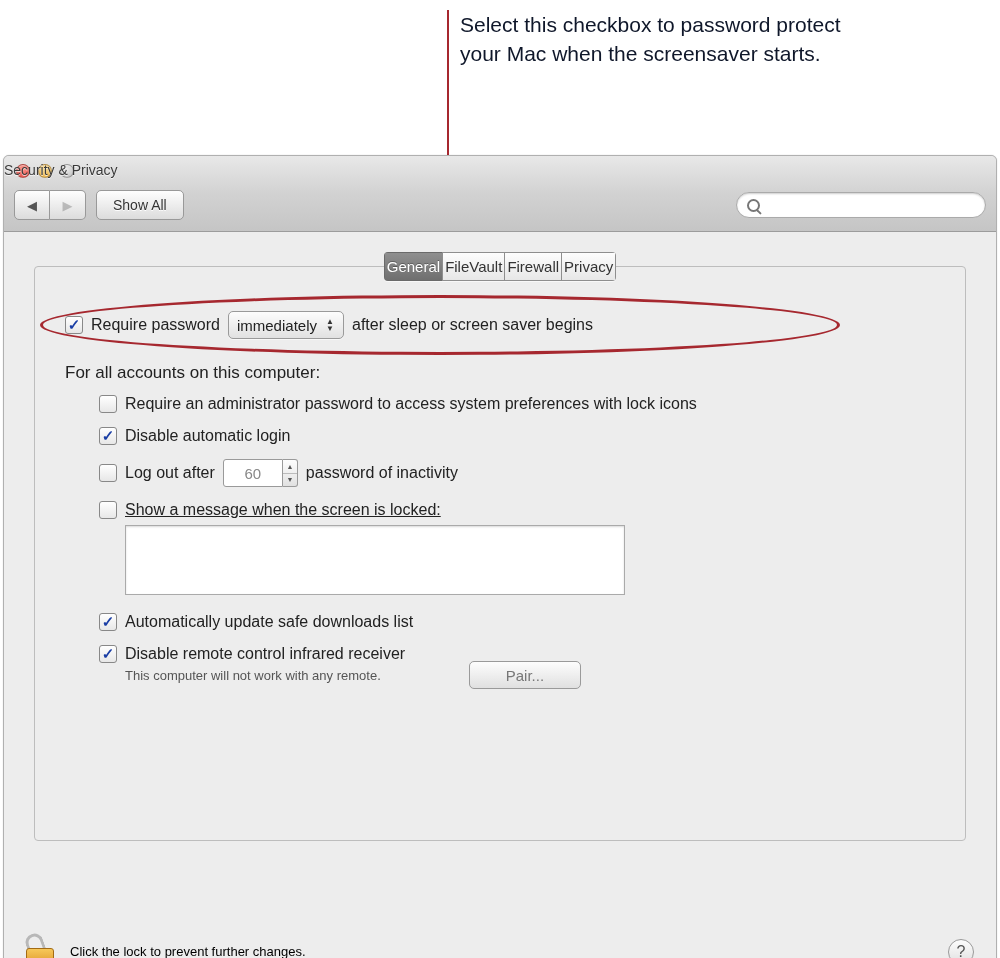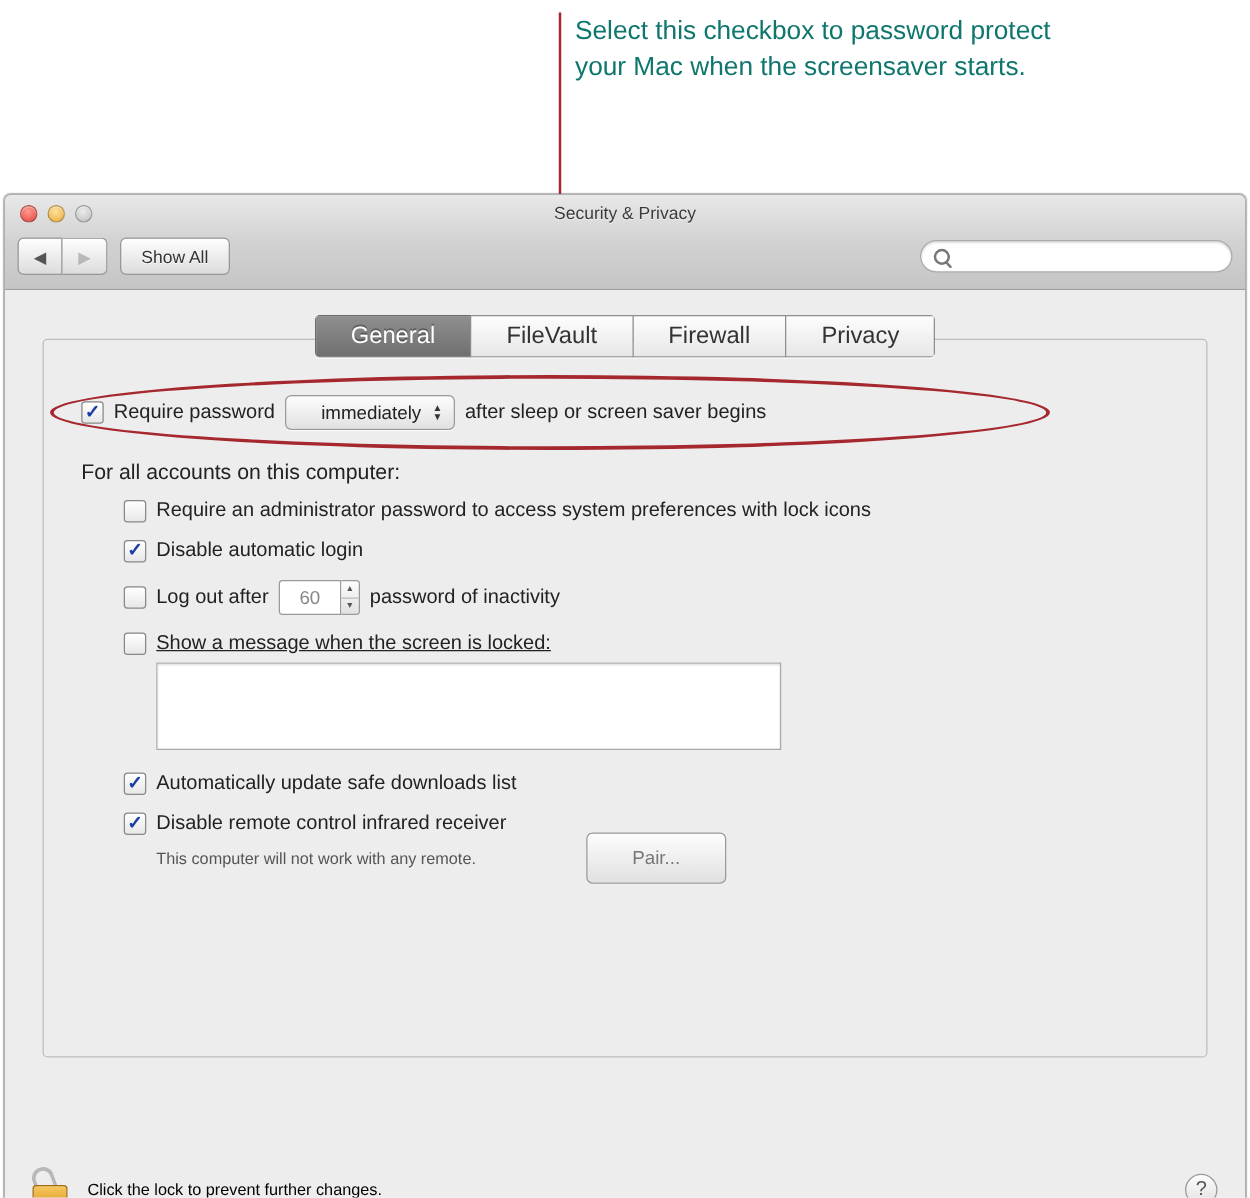--- a/index.html
+++ b/index.html
@@ -11,21 +11,21 @@
       height: 958px;
       position: relative;
       color: #000;
     }
 
     .callout {
       position: absolute;
       top: 10px;
       left: 460px;
       width: 400px;
-      color: #0f766e;
+      color: #0f172a;
       font-size: 21px;
       line-height: 1.4;
     }
     .callout-line {
       position: absolute;
       top: 10px;
       left: 447px;
       width: 2px;
       height: 320px;
       background: #a6282f;
@@ -64,21 +64,20 @@
       box-shadow: inset 0 1px 1px rgba(255,255,255,0.5);
     }
     .light.red    { background: radial-gradient(circle at 45% 35%, #ff9a8f, #e0443e); }
     .light.yellow { background: radial-gradient(circle at 45% 35%, #ffe39a, #e6a93b); }
     .light.gray   { background: radial-gradient(circle at 45% 35%, #ececec, #bcbcbc); }
 
     .window-title {
       position: absolute;
       top: 6px;
       left: 0; right: 0;
-      text-align: center;
       font-size: 14px;
       color: #3a3a3a;
       text-shadow: 0 1px 0 rgba(255,255,255,0.7);
     }
 
     .toolbar {
       position: absolute;
       top: 34px;
       left: 10px;
       right: 10px;
@@ -160,22 +159,22 @@
       position: relative;
       z-index: 3;
     }
     .tabs {
       display: flex;
       border-radius: 4px;
       overflow: hidden;
       box-shadow: 0 1px 0 rgba(255,255,255,0.6);
     }
     .tab {
-      padding: 5px 28px;
-      font-size: 19px;
+      padding: 5px 2px;
+      font-size: 15px;
       border: 1px solid #8e8e8e;
       border-right: none;
       background: linear-gradient(to bottom, #fdfdfd, #e7e7e7);
       color: #333;
       cursor: default;
     }
     .tab:last-child { border-right: 1px solid #8e8e8e; }
     .tab.active {
       background: linear-gradient(to bottom, #8f8f8f, #6f6f6f);
       color: #fff;
@@ -233,21 +232,21 @@
       line-height: 1;
       position: relative;
       top: -1px;
     }
 
     .popup {
       height: 28px;
       background: linear-gradient(to bottom, #fdfdfd, #e1e1e1);
       border: 1px solid #9a9a9a;
       border-radius: 5px;
-      padding: 0 26px 0 28px;
+      padding: 0 26px 0 8px;
       font-size: 15px;
       display: flex; align-items: center;
       position: relative;
       box-shadow: 0 1px 0 rgba(255,255,255,0.6);
     }
     .popup .arrows {
       position: absolute;
       right: 6px;
       top: 50%;
       transform: translateY(-50%);
@@ -270,21 +269,21 @@
       margin-left: 34px;
     }
     .opts .row { margin-bottom: 14px; }
 
     .stepper {
       display: flex;
       align-items: stretch;
       height: 28px;
     }
     .stepper-input {
-      width: 50px;
+      width: 60px;
       border: 1px solid #9a9a9a;
       background: #fff;
       text-align: center;
       font-size: 15px;
       color: #888;
       border-radius: 3px 0 0 3px;
     }
     .stepper-btns {
       display: flex;
       flex-direction: column;
@@ -318,21 +317,21 @@
       margin-left: 26px;
       font-size: 13px;
       color: #555;
       display: flex;
       align-items: center;
       gap: 88px;
       margin-top: -6px;
     }
 
     .pair-btn {
-      height: 41px;
+      height: 28px;
       padding: 0 36px;
       background: linear-gradient(to bottom, #fdfdfd, #e0e0e0);
       border: 1px solid #9a9a9a;
       border-radius: 5px;
       font-size: 15px;
       color: #777;
       text-align: right;
     }
 
     .footer {

